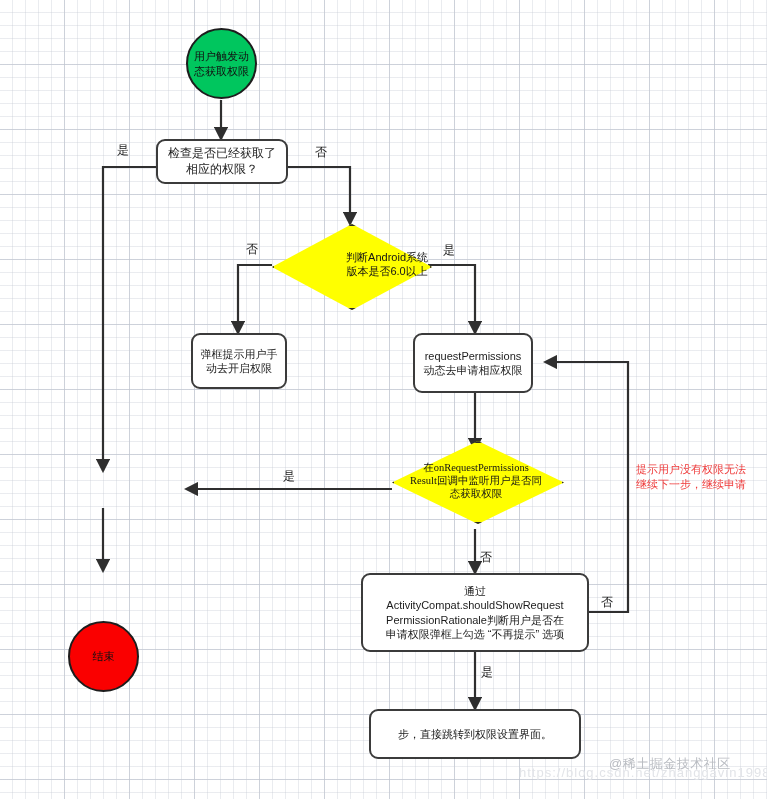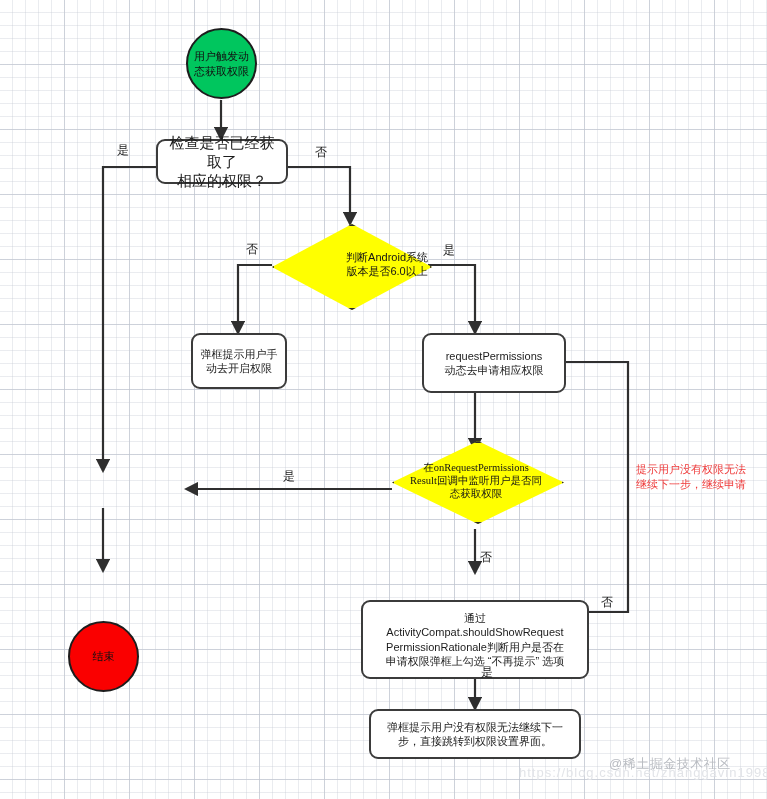--- a/index.html
+++ b/index.html
@@ -85,21 +85,21 @@
     </g>
   </svg>
 
   <div class="node terminator start" style="left:186px;top:28px;width:71px;height:71px;font-size:11px;">
     <div>
       <div>用户触发动</div>
       <div>态获取权限</div>
     </div>
   </div>
 
-  <div class="node proc" style="left:156px;top:139px;width:132px;height:45px;font-size:15px;">
+  <div class="node proc" style="left:156px;top:139px;width:132px;height:45px;font-size:12px;">
     <div>
       <div>检查是否已经获取了</div>
       <div>相应的权限？</div>
     </div>
   </div>
 
   <div class="diamond-wrap" style="left:272px;top:224px;width:156px;height:82px;">
     <div class="diamond-shape"></div>
     <div class="diamond-label" style="font-size:11px;justify-content:flex-end;">
       <div>
@@ -109,51 +109,50 @@
     </div>
   </div>
 
   <div class="node proc" style="left:191px;top:333px;width:96px;height:56px;font-size:11px;">
     <div>
       <div>弹框提示用户手</div>
       <div>动去开启权限</div>
     </div>
   </div>
 
-  <div class="node proc" style="left:413px;top:333px;width:144px;height:60px;font-size:11px;margin-left:9px;">
+  <div class="node proc" style="left:413px;top:333px;width:120px;height:60px;font-size:11px;">
     <div>
       <div>requestPermissions</div>
       <div>动态去申请相应权限</div>
     </div>
   </div>
 
 
   <div class="diamond-wrap" style="left:392px;top:441px;width:168px;height:79px;font-family:Liberation Serif, serif;">
     <div class="diamond-shape"></div>
     <div class="diamond-label" style="font-size:10.5px;">
       <div style="width:180px;">
         <div>在onRequestPermissions</div>
         <div>Result回调中监听用户是否同</div>
         <div>态获取权限</div>
       </div>
     </div>
   </div>
 
-  <div class="node proc" style="left:361px;top:600px;width:228px;height:79px;font-size:11px;">
+  <div class="node proc" style="left:361px;top:573px;width:228px;height:79px;font-size:11px;">
     <div>
       <div>通过</div>
       <div>ActivityCompat.shouldShowRequest</div>
       <div>PermissionRationale判断用户是否在</div>
       <div>申请权限弹框上勾选 “不再提示” 选项</div>
     </div>
   </div>
 
   <div class="node proc" style="left:369px;top:709px;width:212px;height:50px;font-size:11px;">
     <div>
-      <div>弹框提示用户没有权限无法继续下一</div>
       <div>步，直接跳转到权限设置界面。</div>
     </div>
   </div>
 
   <div class="node terminator end" style="left:68px;top:573px;width:71px;height:71px;font-size:11px;">
     <div>结束</div>
   </div>
 
   <div class="edge-label" style="left:117px;top:144px;">是</div>
   <div class="edge-label" style="left:315px;top:146px;">否</div>

